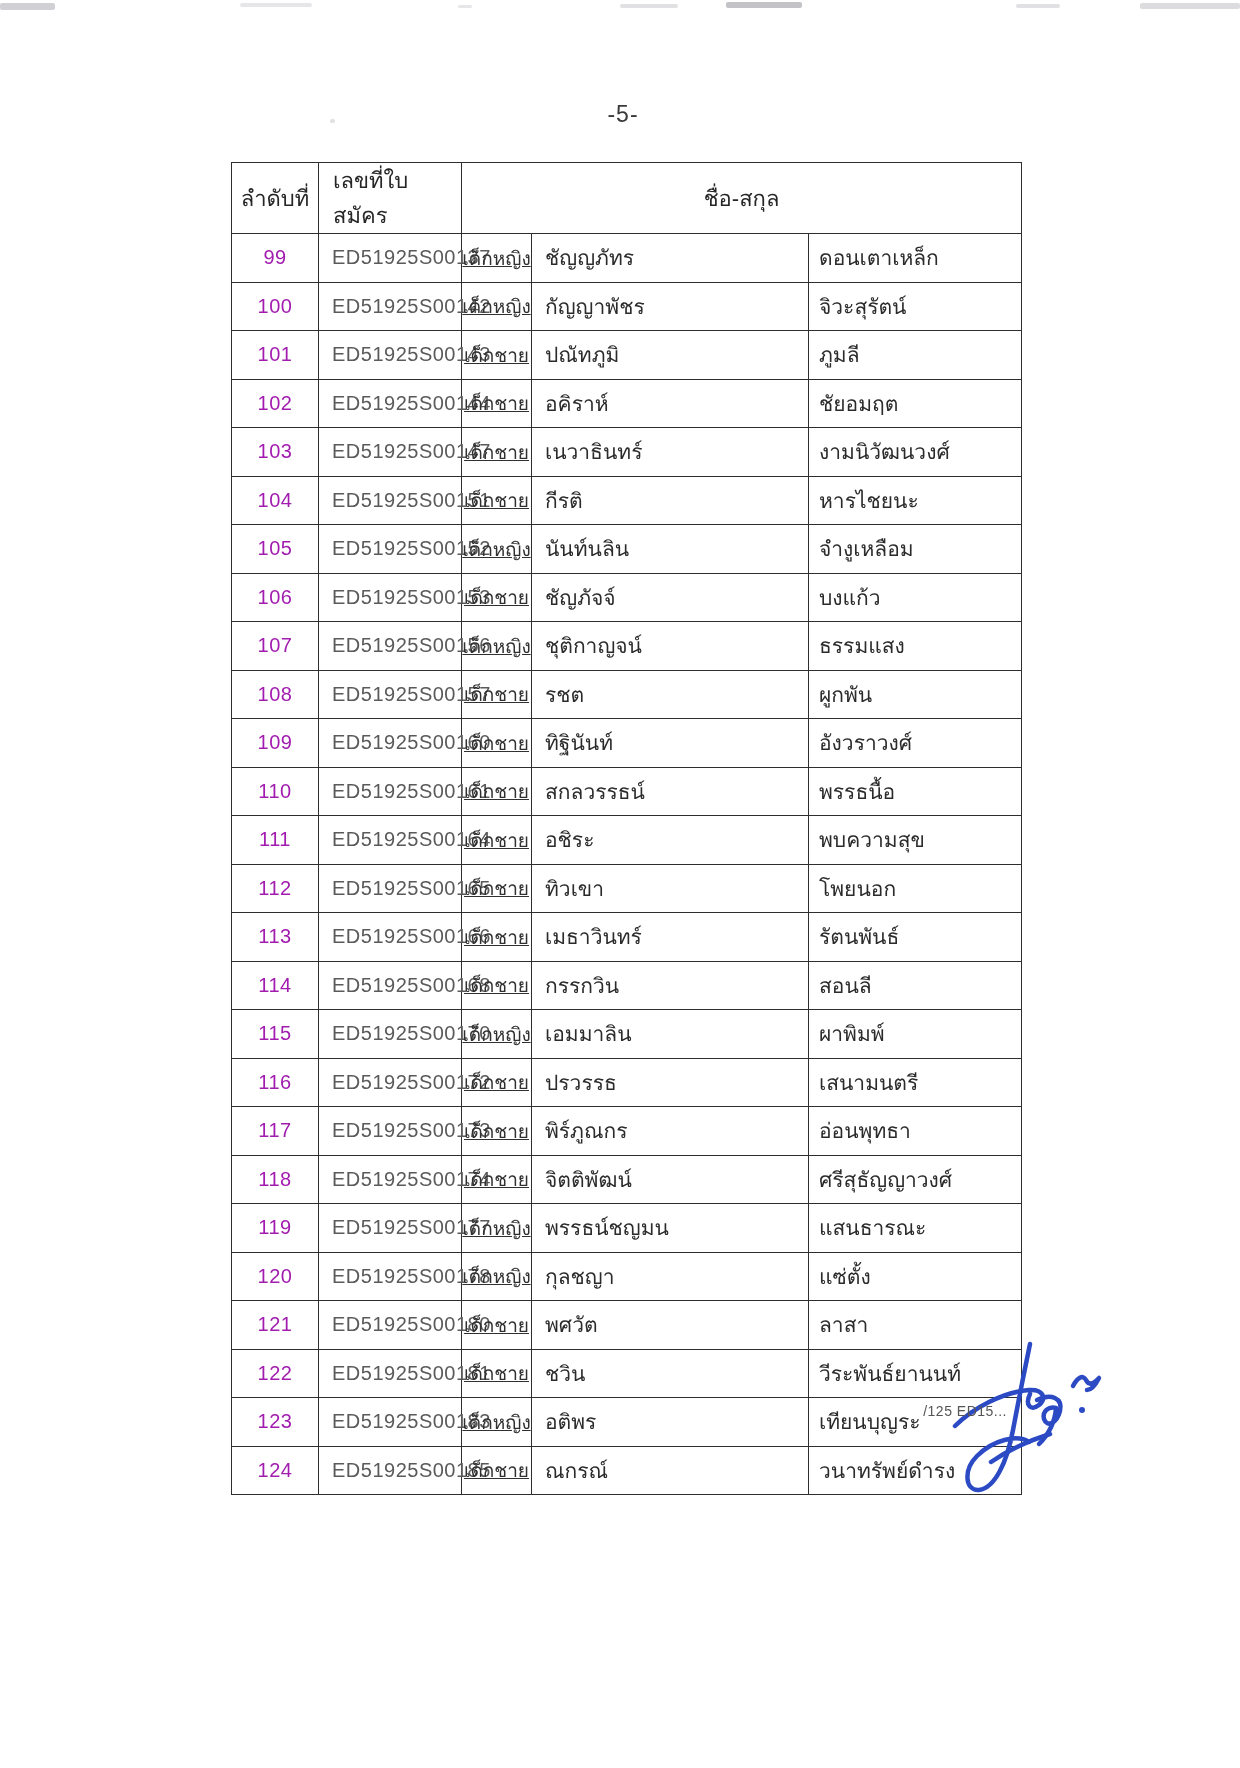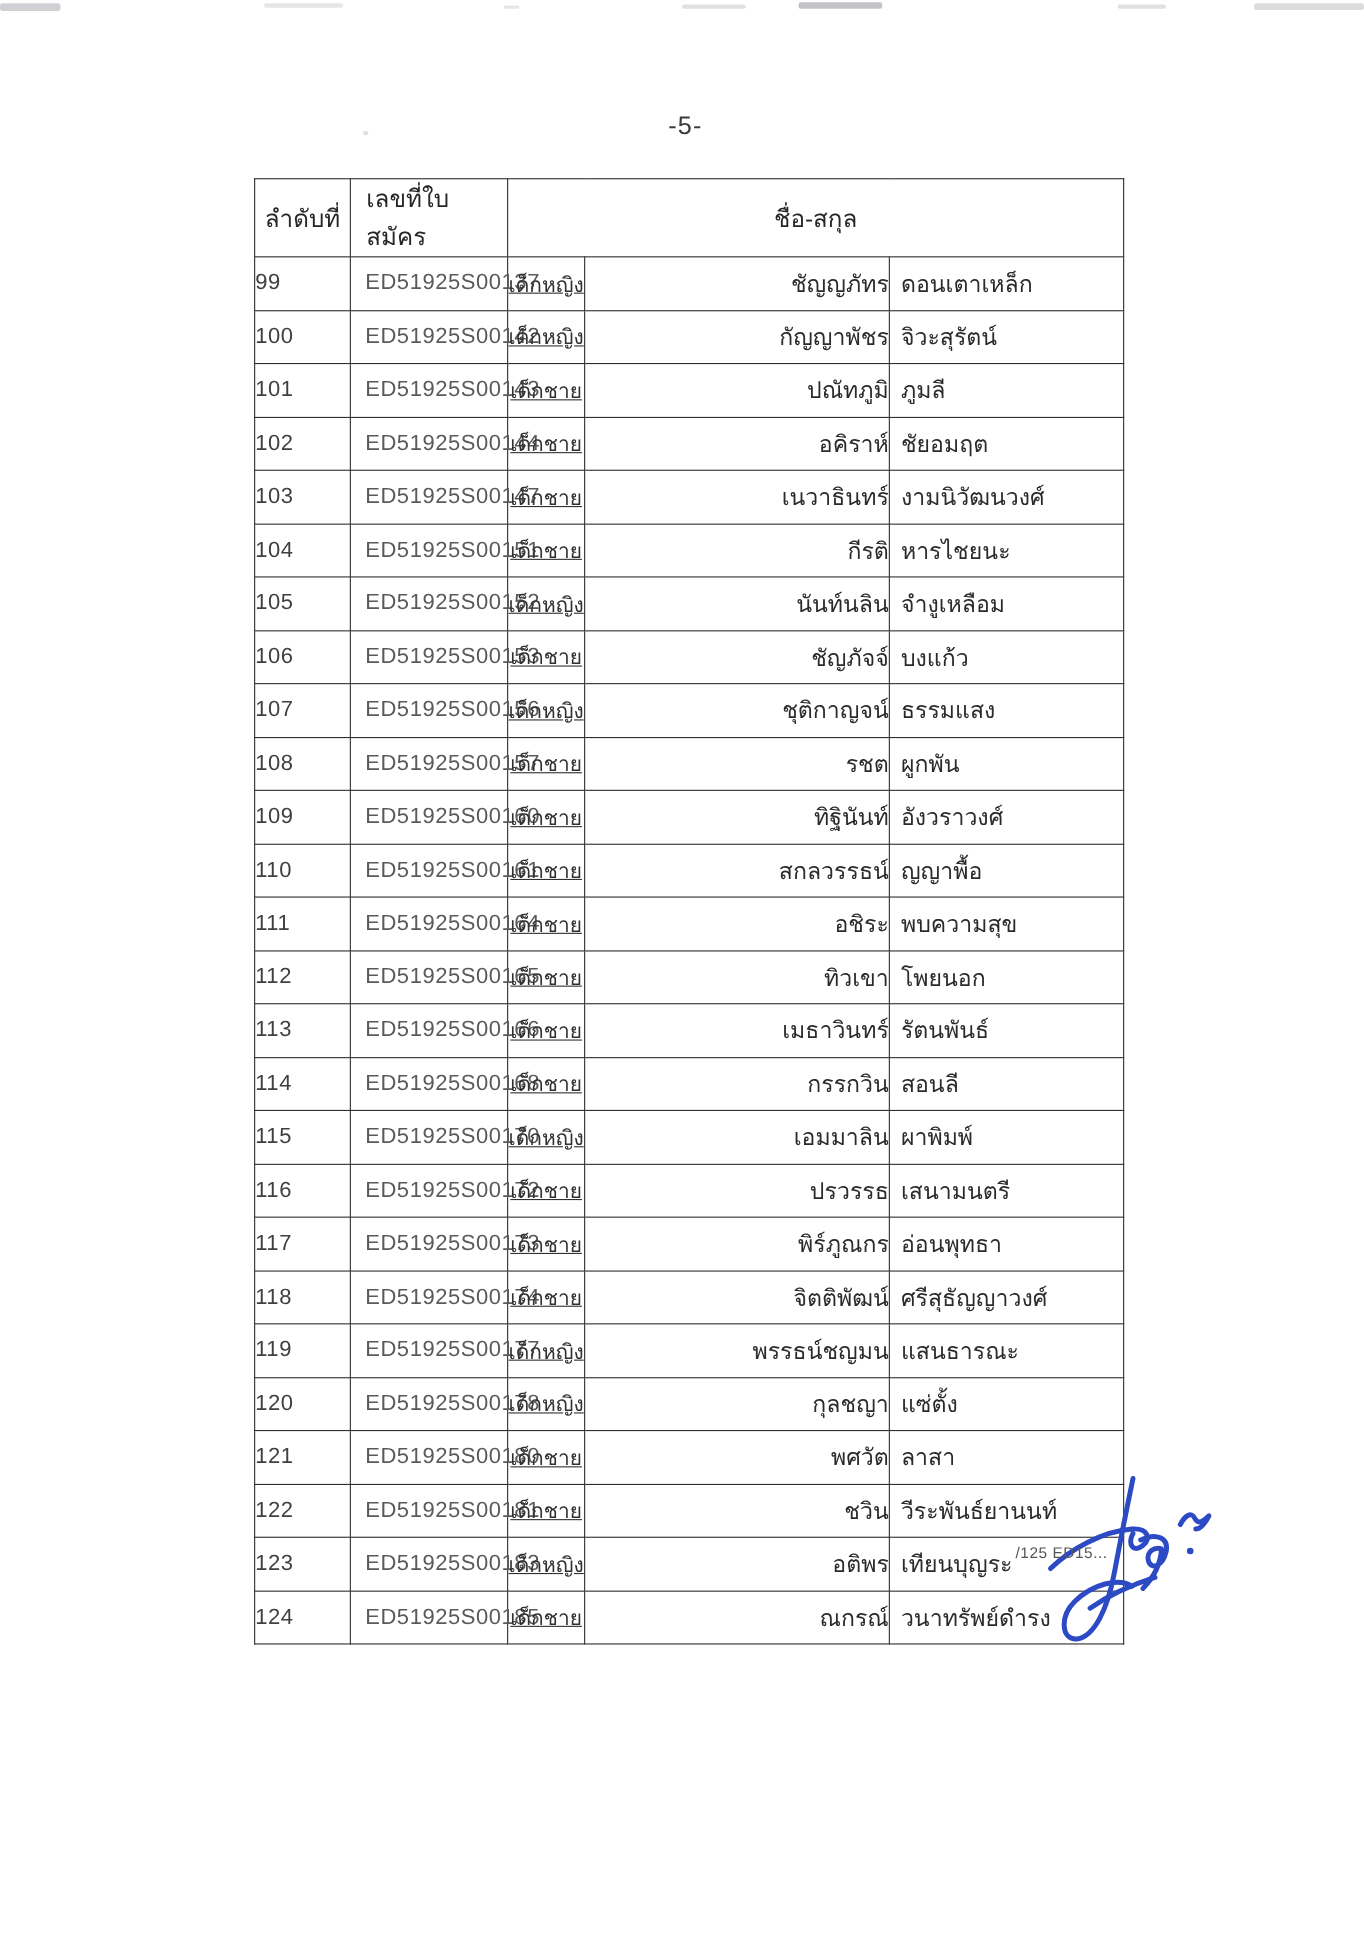--- a/index.html
+++ b/index.html
@@ -37,24 +37,24 @@
     font-size:22px;
     color:#262626;
   }
   .roster td{
     height:47.5px;
     font-size:21px;
   }
   th.h-seq{text-align:center;}
   th.h-app{text-align:left;padding-left:14px;}
   th.h-name{text-align:center;margin-top:24px;}
-  td.c0{font-size:20px;color:#404040;letter-spacing:0.5px;}
+  td.c0{text-align:center;font-size:20px;color:#a21caf;letter-spacing:0.5px;}
   td.c1{padding-left:13px;font-size:20px;color:#5a5a5a;letter-spacing:0.5px;}
   td.c2{text-align:center;font-size:19px;white-space:nowrap;color:#303030;text-decoration:underline;}
-  td.c3{padding-left:13px;white-space:nowrap;color:#2b2b2b;text-align:right;}
+  td.c3{padding-left:13px;white-space:nowrap;color:#2b2b2b;}
   td.c4{padding-left:10px;white-space:nowrap;color:#2b2b2b;}
   .footer-note{
     position:absolute;
     top:1403px;right:233px;
     font-size:14px;color:#555555;
     letter-spacing:0.5px;
   }
   .signature{
     position:absolute;
     left:933px;top:1338px;
@@ -169,21 +169,21 @@
           <td class="c1">ED51925S00160</td>
           <td class="c2">เด็กชาย</td>
           <td class="c3">ทิฐินันท์</td>
           <td class="c4">อังวราวงศ์</td>
         </tr>
         <tr>
           <td class="c0">110</td>
           <td class="c1">ED51925S00161</td>
           <td class="c2">เด็กชาย</td>
           <td class="c3">สกลวรรธน์</td>
-          <td class="c4">ญญาพื้อ</td>
+          <td class="c4">พรรธนื้อ</td>
         </tr>
         <tr>
           <td class="c0">111</td>
           <td class="c1">ED51925S00164</td>
           <td class="c2">เด็กชาย</td>
           <td class="c3">อชิระ</td>
           <td class="c4">พบความสุข</td>
         </tr>
         <tr>
           <td class="c0">112</td>

